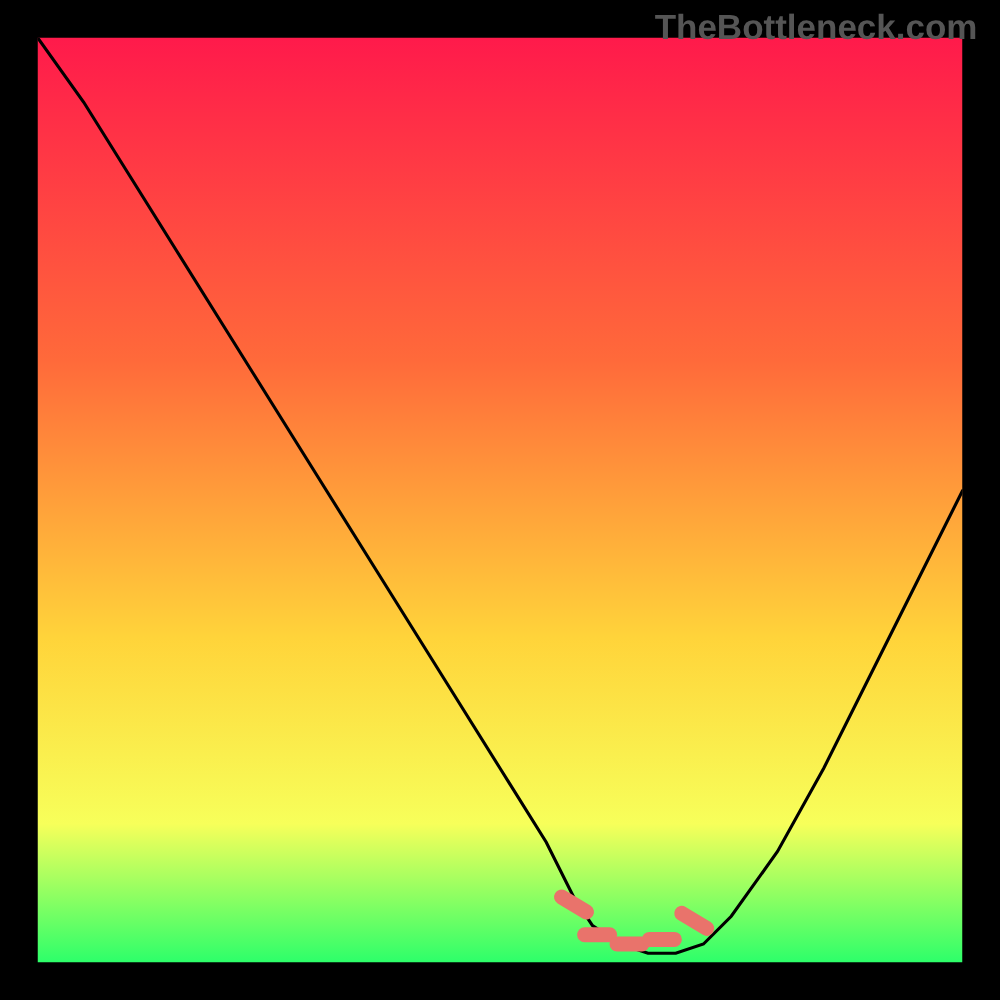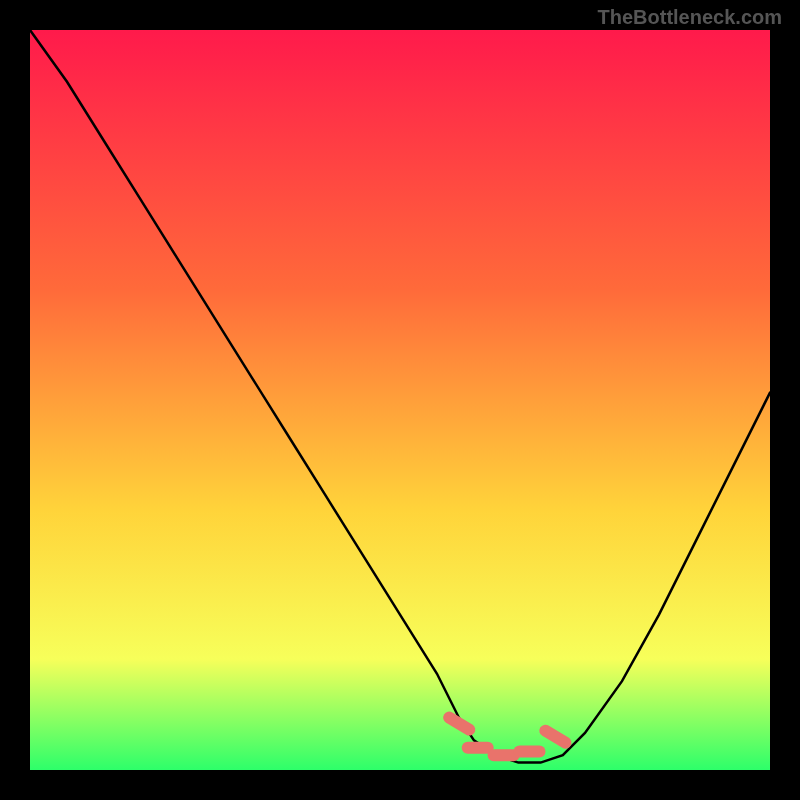--- a/index.html
+++ b/index.html
@@ -9,21 +9,21 @@
     height: 800px;
     background: #000;
     position: relative;
     font-family: Arial, Helvetica, sans-serif;
   }
   .watermark {
     position: absolute;
     top: 6px;
     right: 18px;
     color: #555;
-    font-size: 20px;
+    font-size: 28px;
     font-weight: bold;
     letter-spacing: 0px;
     z-index: 10;
   }
   .plot-frame {
     position: absolute;
     left: 30px;
     top: 30px;
     width: 740px;
     height: 740px;

